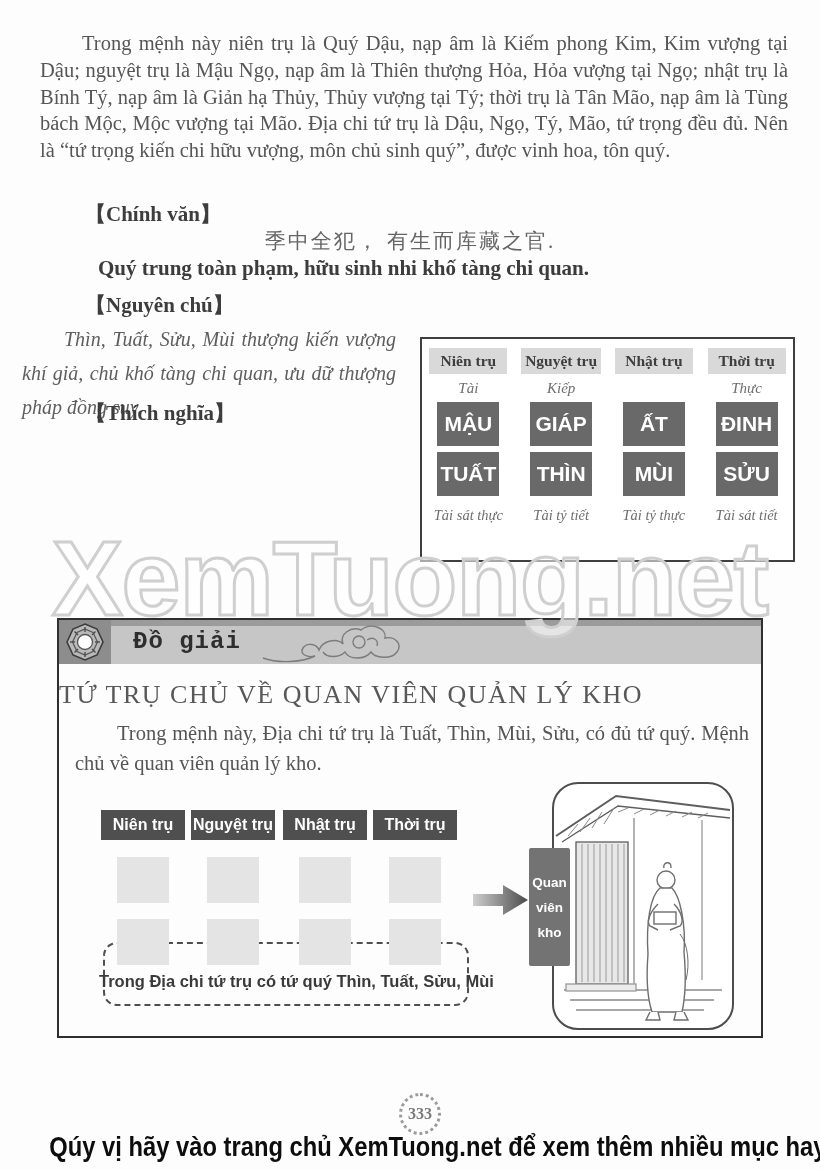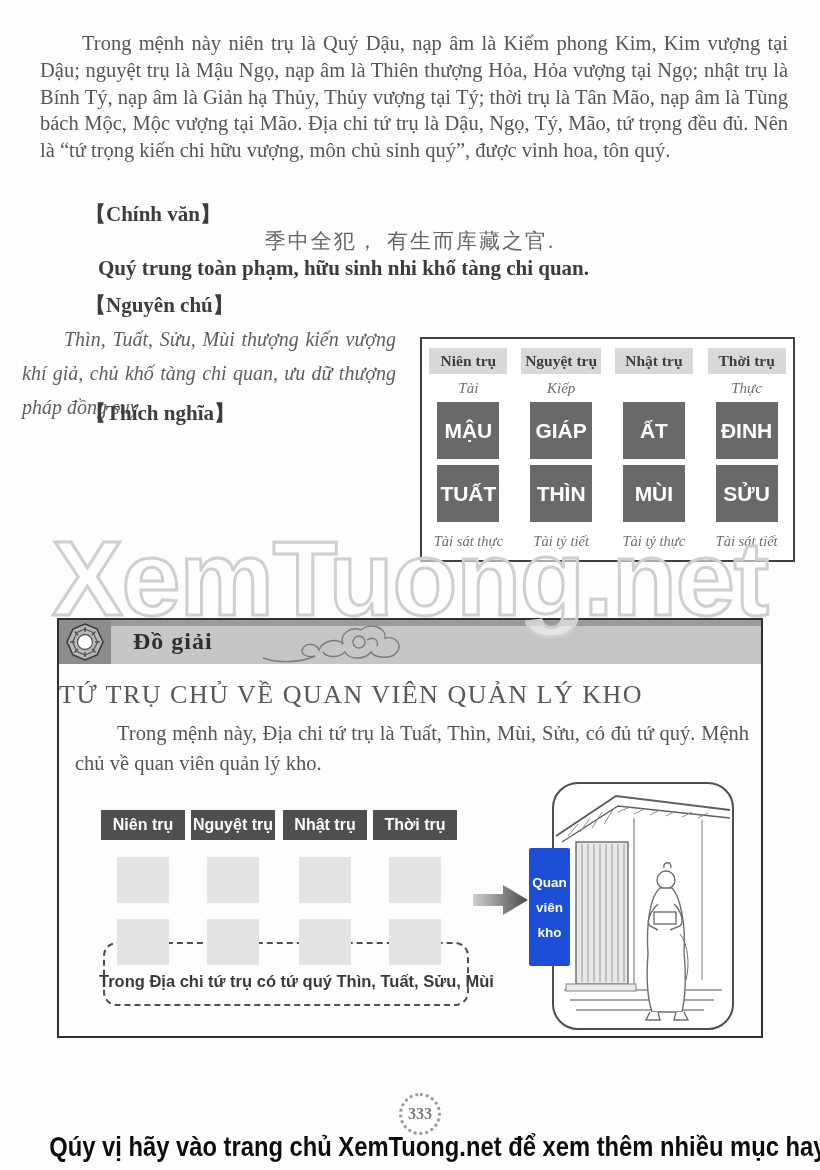--- a/index.html
+++ b/index.html
@@ -21,41 +21,41 @@
 
   
   .pillar-table{position:absolute;left:420px;top:337px;width:375px;height:225px;
         border:2px solid #3f3f3f;background:#fff;display:flex;box-sizing:border-box;overflow:hidden;}
   .pcol{flex:1;display:flex;flex-direction:column;align-items:center;}
   .phead{margin-top:9px;min-width:78px;height:26px;padding:0 4px;background:#d9d9d9;
         font-weight:bold;font-size:15.5px;color:#3e3e3e;display:flex;align-items:center;
         justify-content:center;box-sizing:border-box;}
   .pgod{height:24px;margin-top:2px;font-style:italic;font-size:15px;color:#6e6e6e;
         display:flex;align-items:center;}
-  .pstem,.pbranch{width:62px;height:57px;background:#696969;color:#fff;
+  .pstem,.pbranch{width:62px;height:44px;background:#696969;color:#fff;
         font-family:"Liberation Sans",sans-serif;font-weight:bold;font-size:21px;
         display:flex;align-items:center;justify-content:center;}
   .pstem{margin-top:2px;}
   .pbranch{margin-top:6px;}
   .pnote{margin-top:11px;font-style:italic;font-size:14.5px;color:#6e6e6e;white-space:nowrap;}
 
   
   .watermark{position:absolute;left:0;top:520px;width:820px;text-align:center;
         font-family:"Liberation Sans",sans-serif;font-weight:800;font-size:106px;
         letter-spacing:-1px;color:rgba(255,255,255,0.55);
         -webkit-text-stroke:3px #cfcfcf;z-index:20;pointer-events:none;line-height:1.1;}
 
   
   .do-box{position:absolute;left:57px;top:618px;width:706px;height:420px;
         border:2px solid #2f2f2f;background:#fdfdfd;box-sizing:border-box;}
   .do-bar{position:absolute;left:0;top:0;right:0;height:44px;
         background:linear-gradient(#9b9b9b 0 6px,#c6c6c6 6px 100%);}
   .bagua{position:absolute;left:0;top:0;width:52px;height:44px;background:#8d8d8d;
         display:flex;align-items:center;justify-content:center;}
-  .do-label{position:absolute;left:74px;top:8px;font-family:Liberation Serif, serif;
+  .do-label{position:absolute;left:74px;top:8px;font-family:Liberation Mono, monospace;
         font-weight:bold;font-size:24px;color:#2e2e2e;letter-spacing:1px;}
   .cloud{position:absolute;left:200px;top:0px;}
   .do-title{position:absolute;left:0;right:0;top:60px;font-size:26px;
         color:#585858;letter-spacing:1.5px;}
   .do-body{position:absolute;left:16px;top:98px;width:674px;font-size:20.5px;
         line-height:30px;text-align:justify;text-indent:42px;color:#555;}
 
   
   .dhead{position:absolute;top:190px;width:84px;height:30px;background:#4f4f4f;color:#fff;
         font-family:"Liberation Sans",sans-serif;font-weight:bold;font-size:16px;
@@ -63,21 +63,21 @@
   .dh0{left:42px;} .dh1{left:132px;} .dh2{left:224px;} .dh3{left:314px;}
   .pbox{position:absolute;width:52px;height:46px;background:#e4e4e4;z-index:2;}
   .r1{top:237px;} .r2{top:299px;}
   .c0{left:58px;} .c1{left:148px;} .c2{left:240px;} .c3{left:330px;}
   .callout{position:absolute;left:44px;top:322px;width:366px;height:64px;
         border:2px dashed #4f4f4f;border-radius:14px;z-index:1;box-sizing:border-box;}
   .callout-text{position:absolute;left:40px;top:352px;width:374px;text-align:center;
         font-family:"Liberation Sans",sans-serif;font-weight:bold;font-size:16.5px;
         color:#3a3a3a;z-index:3;white-space:nowrap;}
   .arrow{position:absolute;left:414px;top:262px;z-index:3;}
-  .sign{position:absolute;left:470px;top:228px;width:41px;height:118px;background:#1d4ed8;
+  .sign{position:absolute;left:470px;top:228px;width:41px;height:118px;background:#737373;
         z-index:4;display:flex;flex-direction:column;align-items:center;justify-content:center;
         gap:10px;color:#fff;font-family:"Liberation Sans",sans-serif;font-weight:bold;
         font-size:13.5px;border-radius:2px;}
   .illu{position:absolute;left:493px;top:162px;width:182px;height:248px;border:2px solid #4d4d4d;
         border-radius:26px;background:#fff;box-sizing:border-box;overflow:hidden;z-index:2;}
 
   
   .page-badge{position:absolute;left:399px;top:1093px;width:42px;height:42px;
         border:3px dotted #9a9a9a;border-radius:50%;display:flex;align-items:center;
         justify-content:center;font-size:16px;font-weight:bold;color:#7a7a7a;box-sizing:border-box;}

